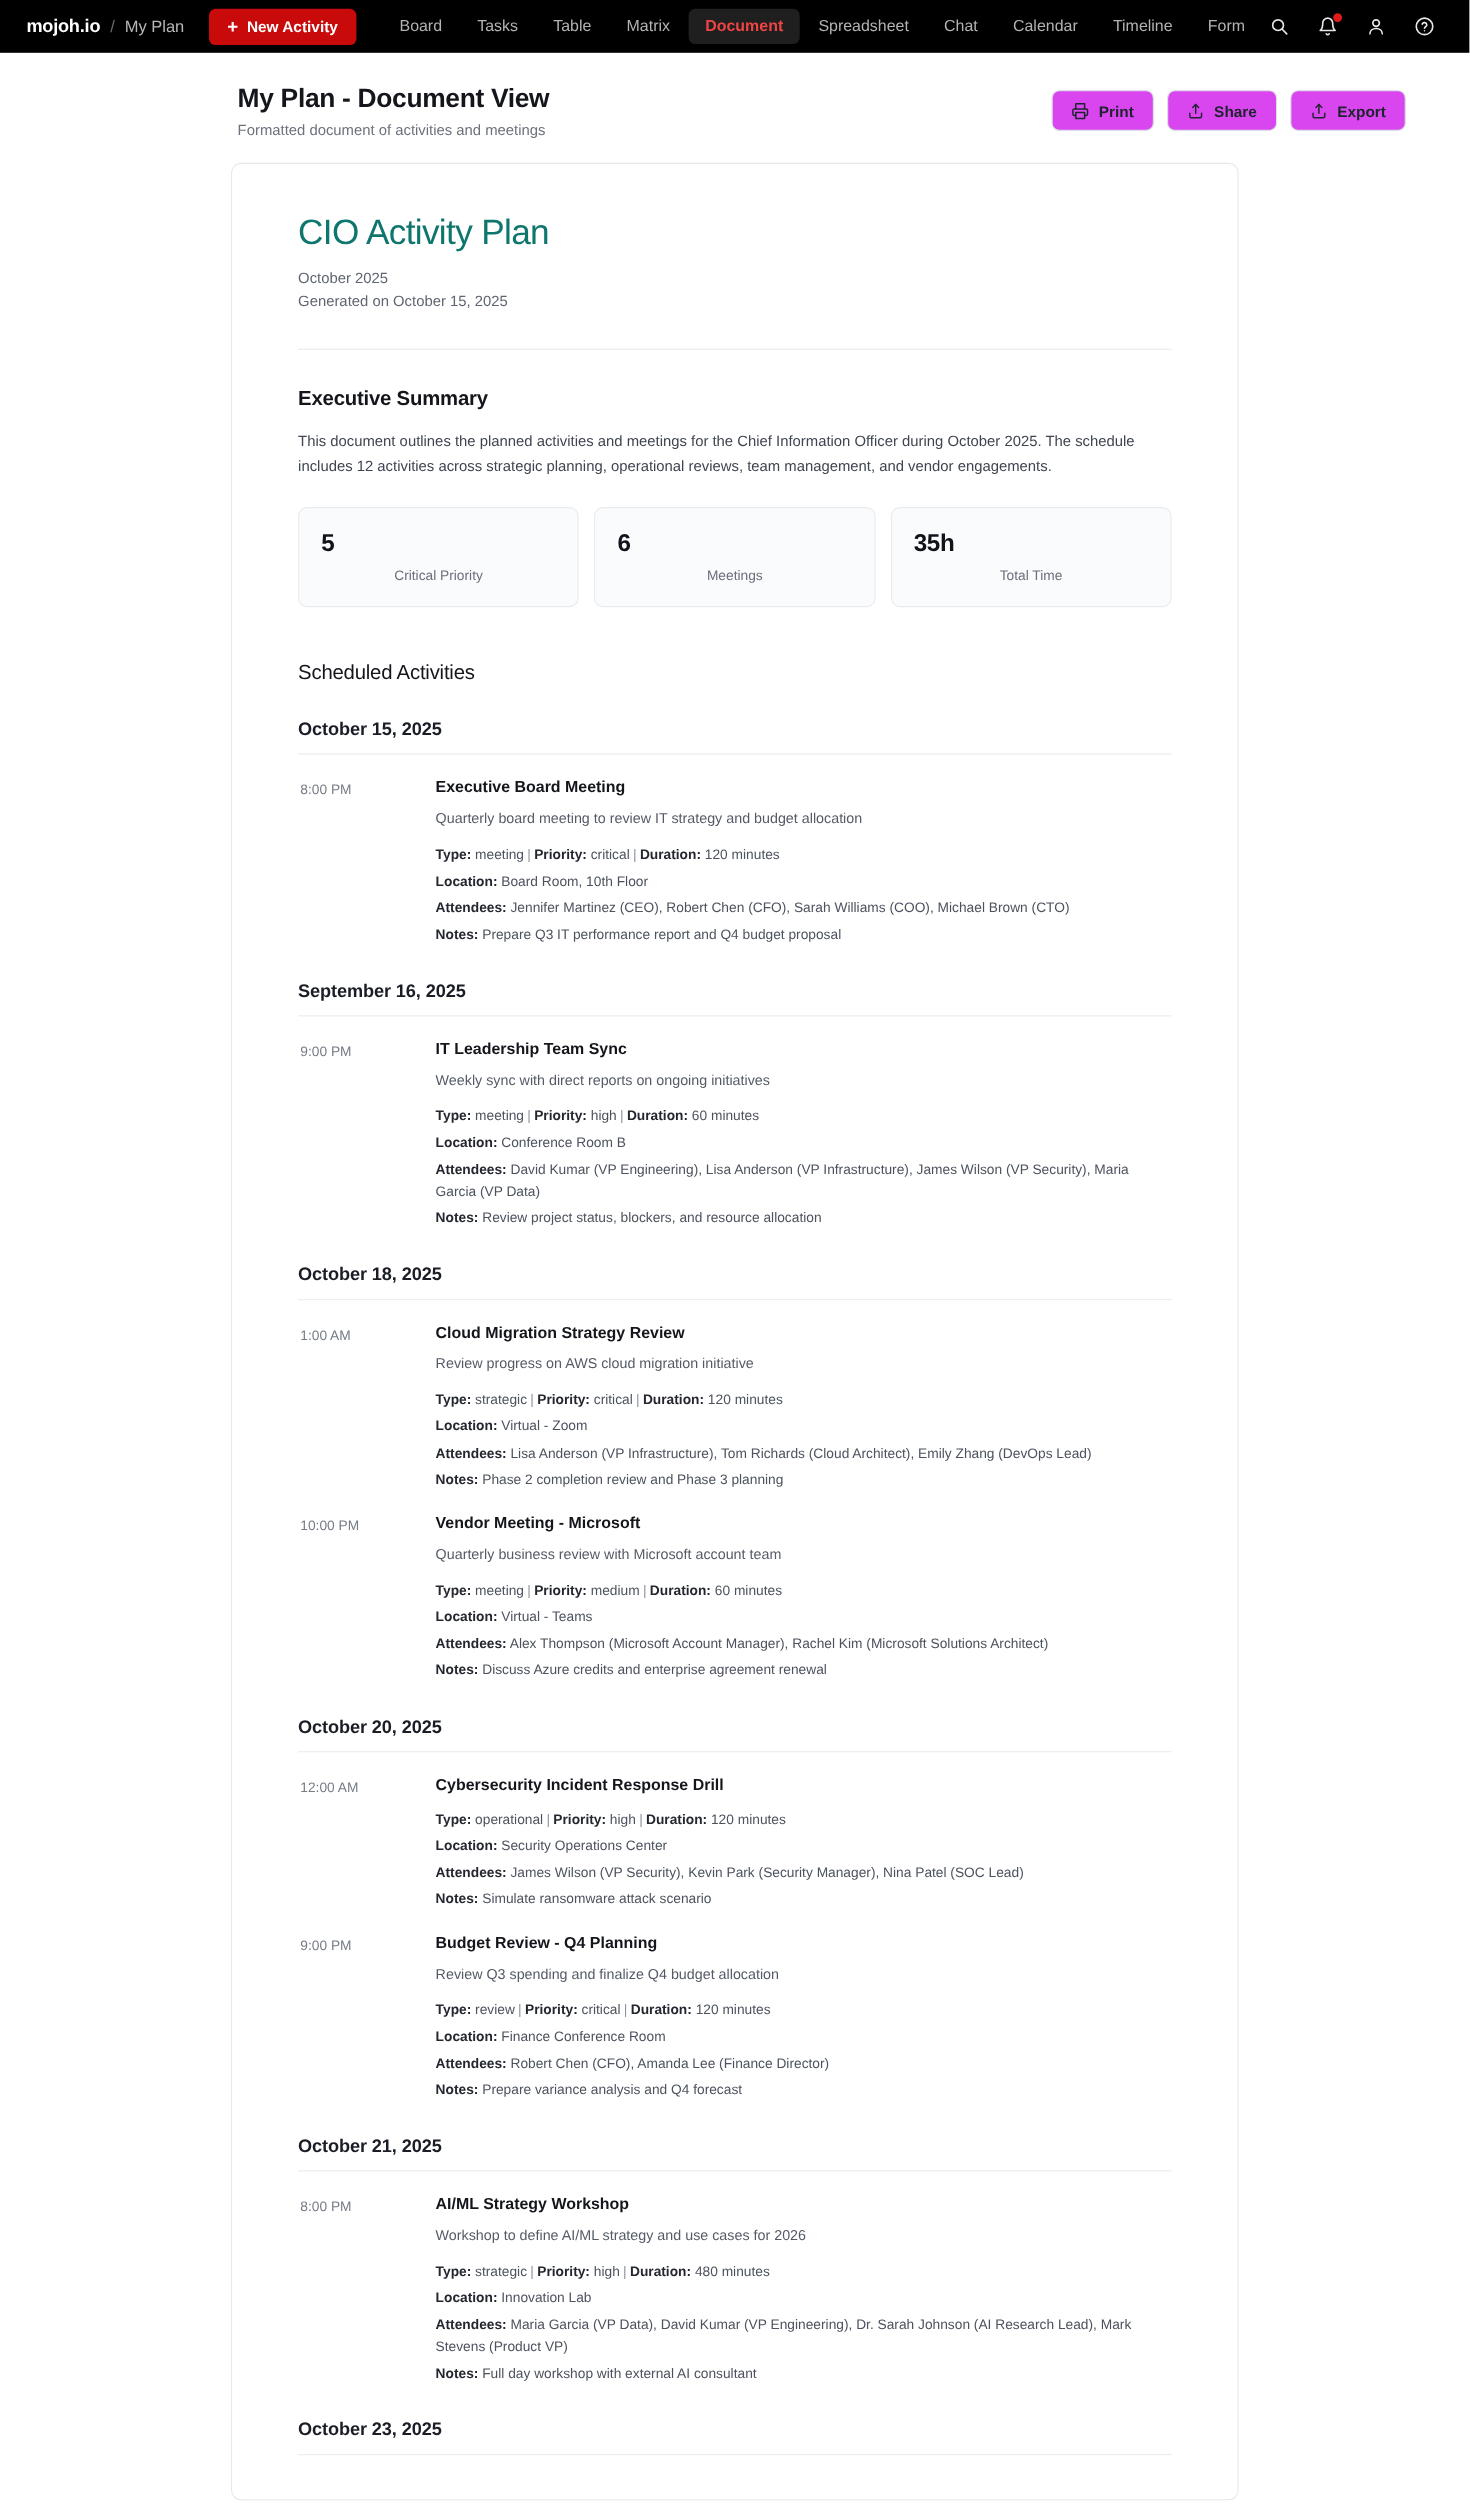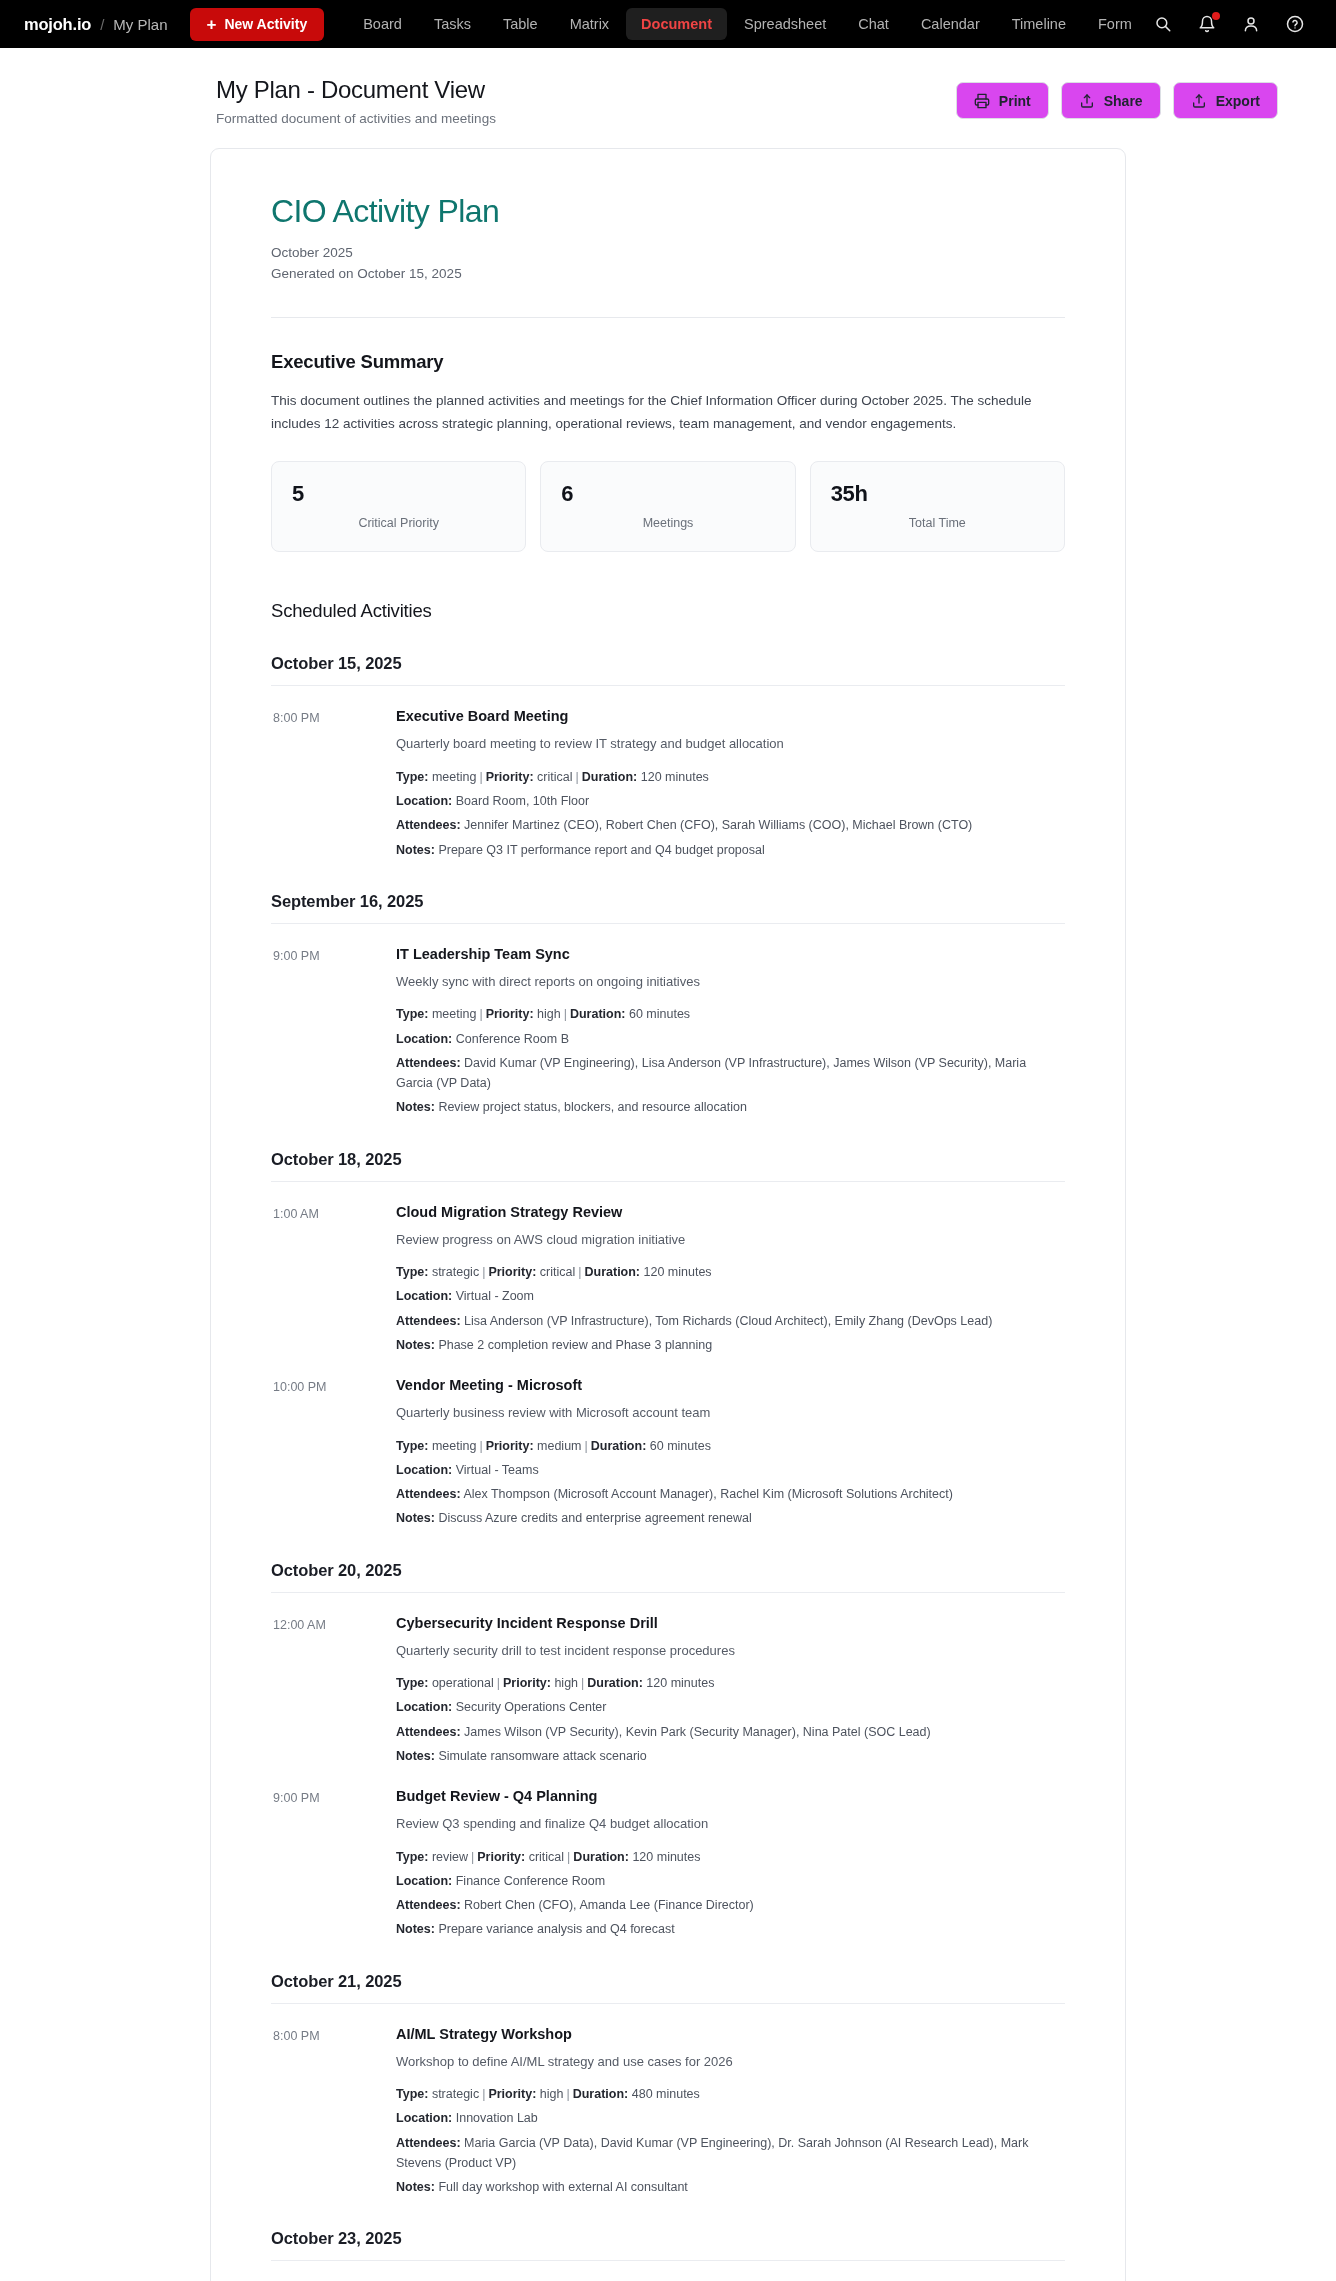--- a/index.html
+++ b/index.html
@@ -96,21 +96,21 @@
   }
 
   
   .page-header {
     display: flex;
     align-items: flex-start;
     padding: 28px 58px 22px 216px;
   }
   .page-title {
     font-size: 24px;
-    font-weight: normal;
+    font-weight: bold;
     color: #14161c;
     letter-spacing: -0.3px;
   }
   .page-subtitle {
     font-size: 13.5px;
     color: #6c727c;
     margin-top: 7px;
   }
   .header-actions {
     margin-left: auto;
@@ -447,21 +447,20 @@
           </div>
         </div>
       </div>
       <div class="day-group">
         <div class="day-heading">October 20, 2025</div>
         <hr class="day-rule">
         <div class="activity">
           <div class="activity-time">12:00 AM</div>
           <div class="activity-body">
             <div class="activity-name">Cybersecurity Incident Response Drill</div>
-            <div class="activity-desc">Quarterly security drill to test incident response procedures</div>
             <div class="activity-meta">
               <div class="row"><span class="lbl">Type:</span><span> operational</span><span class="sep">|</span><span class="lbl">Priority:</span><span> high</span><span class="sep">|</span><span class="lbl">Duration:</span><span> 120 minutes</span></div>
               <div class="row"><span class="lbl">Location:</span><span> Security Operations Center</span></div>
               <div class="row"><span class="lbl">Attendees:</span><span> James Wilson (VP Security), Kevin Park (Security Manager), Nina Patel (SOC Lead)</span></div>
               <div class="row"><span class="lbl">Notes:</span><span> Simulate ransomware attack scenario</span></div>
             </div>
           </div>
         </div>
         <div class="activity">
           <div class="activity-time">9:00 PM</div>

